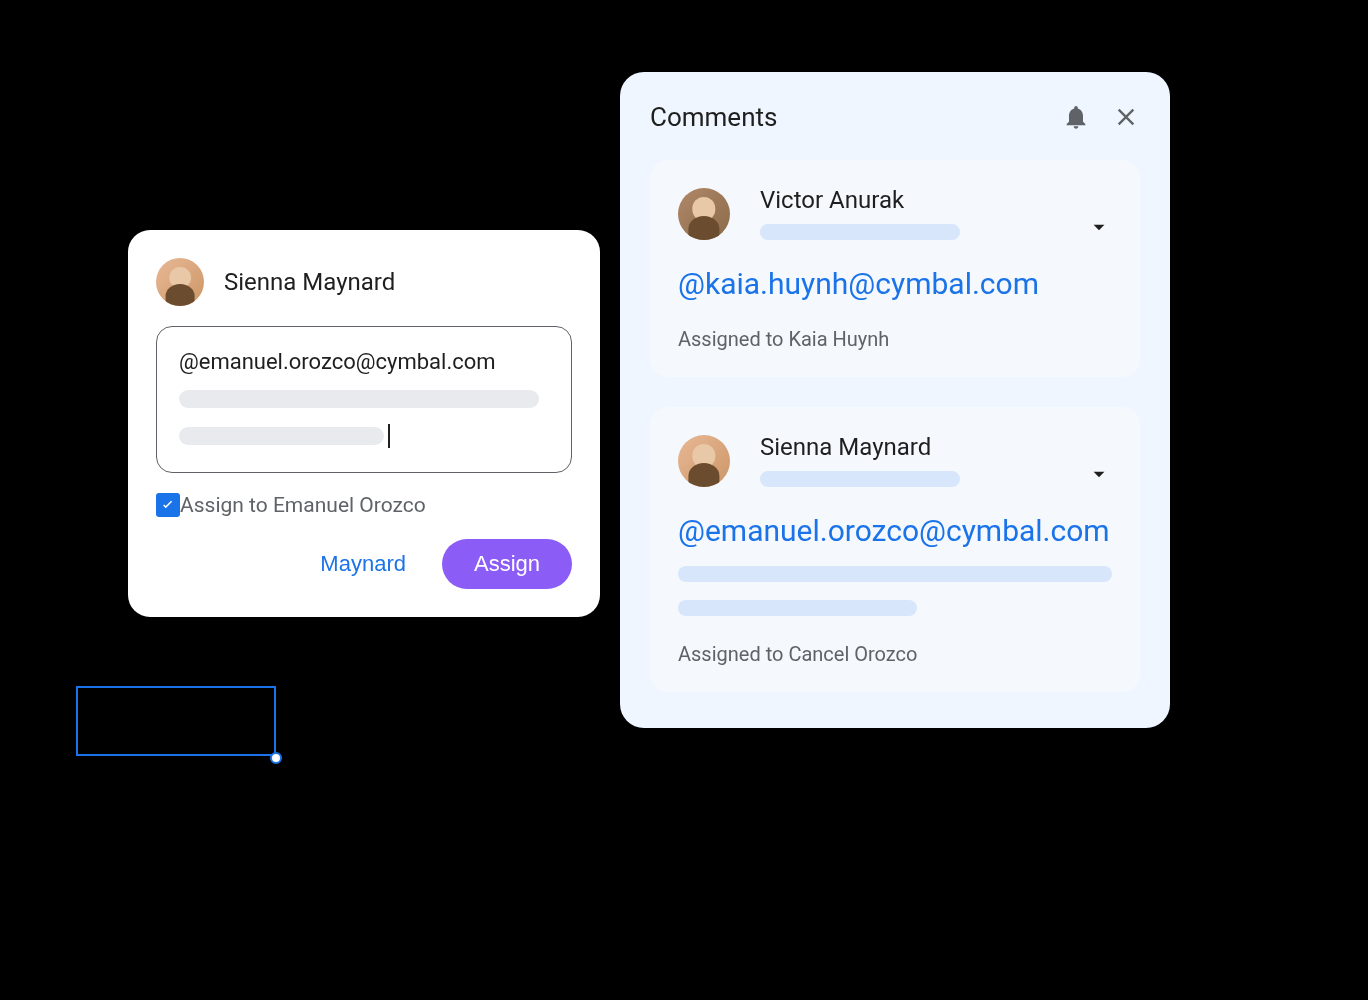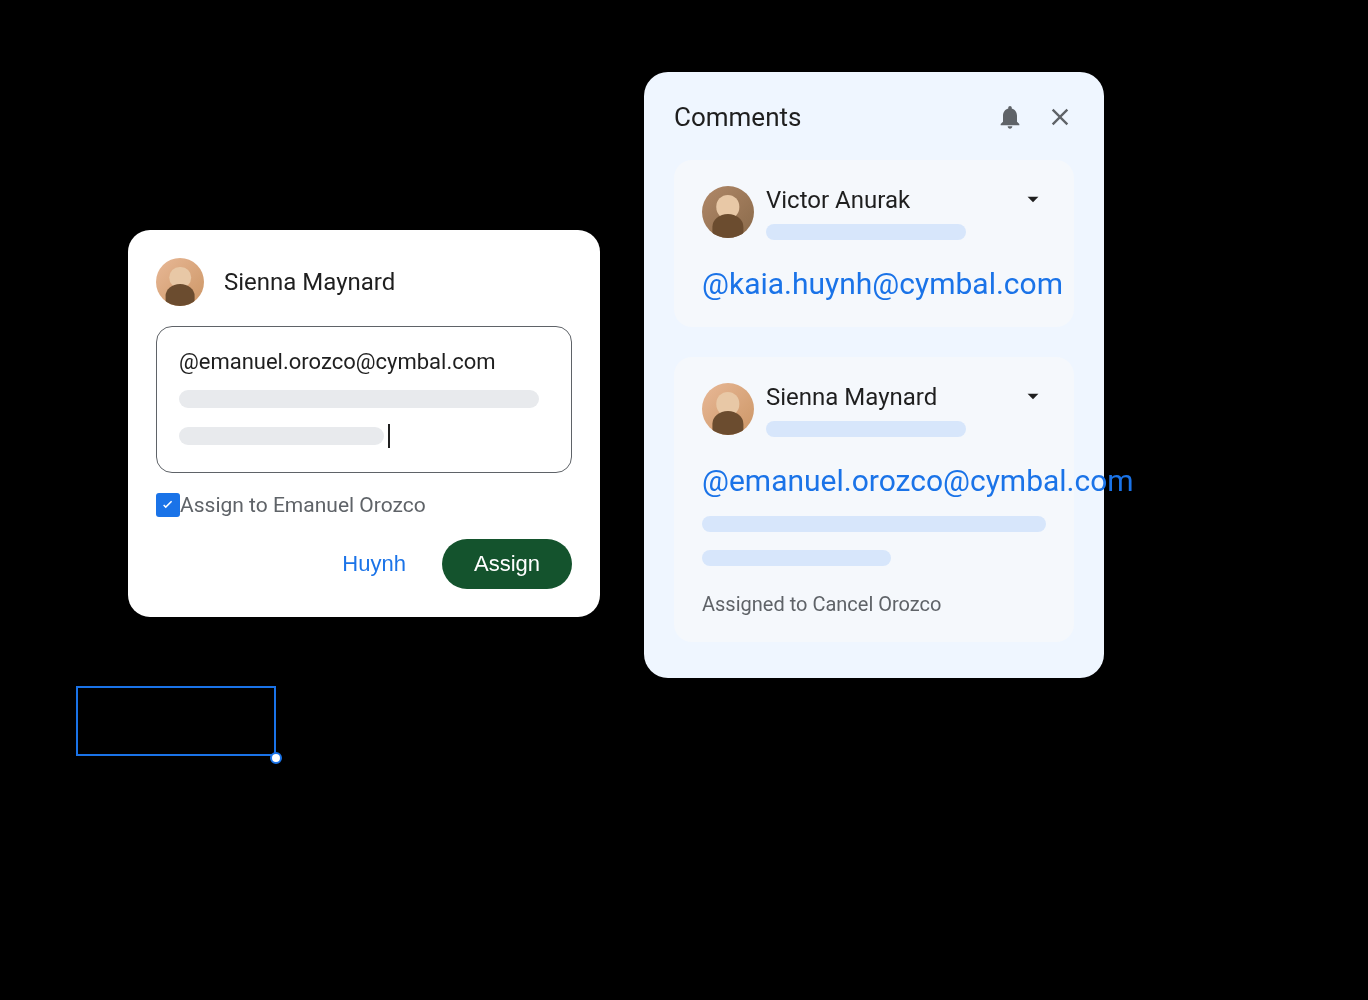--- a/index.html
+++ b/index.html
@@ -153,34 +153,34 @@
       color: #1a73e8;
       font-weight: 500;
       background: none;
       border: none;
       cursor: pointer;
       padding: 10px 12px;
     }
     .btn-assign {
       font-size: 22px;
       color: #fff;
-      background: #14532d;
+      background: #8b5cf6;
       border: none;
       border-radius: 26px;
       padding: 12px 32px;
       font-weight: 500;
       cursor: pointer;
     }
 
     
     .comments-panel {
       position: absolute;
-      left: 644px;
+      left: 620px;
       top: 72px;
-      width: 460px;
+      width: 550px;
       background: #eff6ff;
       border-radius: 24px;
       padding: 30px 30px 36px 30px;
     }
     .panel-header {
       display: flex;
       align-items: center;
       gap: 22px;
       margin-bottom: 28px;
     }
@@ -202,22 +202,22 @@
     .icon-btn svg { width: 100%; height: 100%; }
     .comment {
       background: #f5f8fc;
       border-radius: 18px;
       padding: 26px 28px;
       margin-bottom: 30px;
     }
     .comment:last-child { margin-bottom: 0; }
     .comment-head {
       display: flex;
-      gap: 12px;
-      align-items: flex-start;
+      gap: 30px;
+      align-items: flex-end;
     }
     .comment-head .avatar { width: 52px; height: 52px; }
     .comment-head-main { flex: 1; }
     .comment-author {
       font-size: 24px;
       color: #1f1f1f;
       font-weight: 400;
     }
     .comment-meta-bar {
       width: 200px;
@@ -276,21 +276,21 @@
     <div class="assign-row">
       <div class="checkbox">
         <svg viewBox="0 0 24 24">
             <path fill="currentColor" d="M9 16.2l-3.5-3.5 1.4-1.4L9 13.4l7.1-7.1 1.4 1.4z"></path>
           </svg>
       </div>
       <div class="assign-label">Assign to Emanuel Orozco</div>
     </div>
 
     <div class="actions">
-      <button class="btn-cancel">Huynh</button>
+      <button class="btn-cancel">Maynard</button>
       <button class="btn-assign">Assign</button>
     </div>
   </div>
 
   <div class="comments-panel">
     <div class="panel-header">
       <div class="panel-title">Comments</div>
       <div class="icon-btn">
         <svg viewBox="0 0 24 24">
             <path fill="currentColor" d="M12 22c1.1 0 2-.9 2-2h-4c0 1.1.9 2 2 2zm6-6v-5c0-3.07-1.63-5.64-4.5-6.32V4c0-.83-.67-1.5-1.5-1.5S10.5 3.17 10.5 4v.68C7.63 5.36 6 7.92 6 11v5l-2 2v1h16v-1l-2-2z"></path>
@@ -312,20 +312,21 @@
         </div>
         <div class="chevron">
           <svg viewBox="0 0 24 24">
               <path fill="currentColor" d="M7 10l5 5 5-5z"></path>
             </svg>
         </div>
       </div>
       <div class="comment-body">
         <div class="mention-link">@kaia.huynh@cymbal.com</div>
       </div>
+      <div class="assignee">Assigned to Kaia Huynh</div>
     </div>
 
     <div class="comment">
       <div class="comment-head">
         <div class="avatar avatar-sienna"></div>
         <div class="comment-head-main">
           <div class="comment-author">Sienna Maynard</div>
           <div class="comment-meta-bar"></div>
         </div>
         <div class="chevron">

